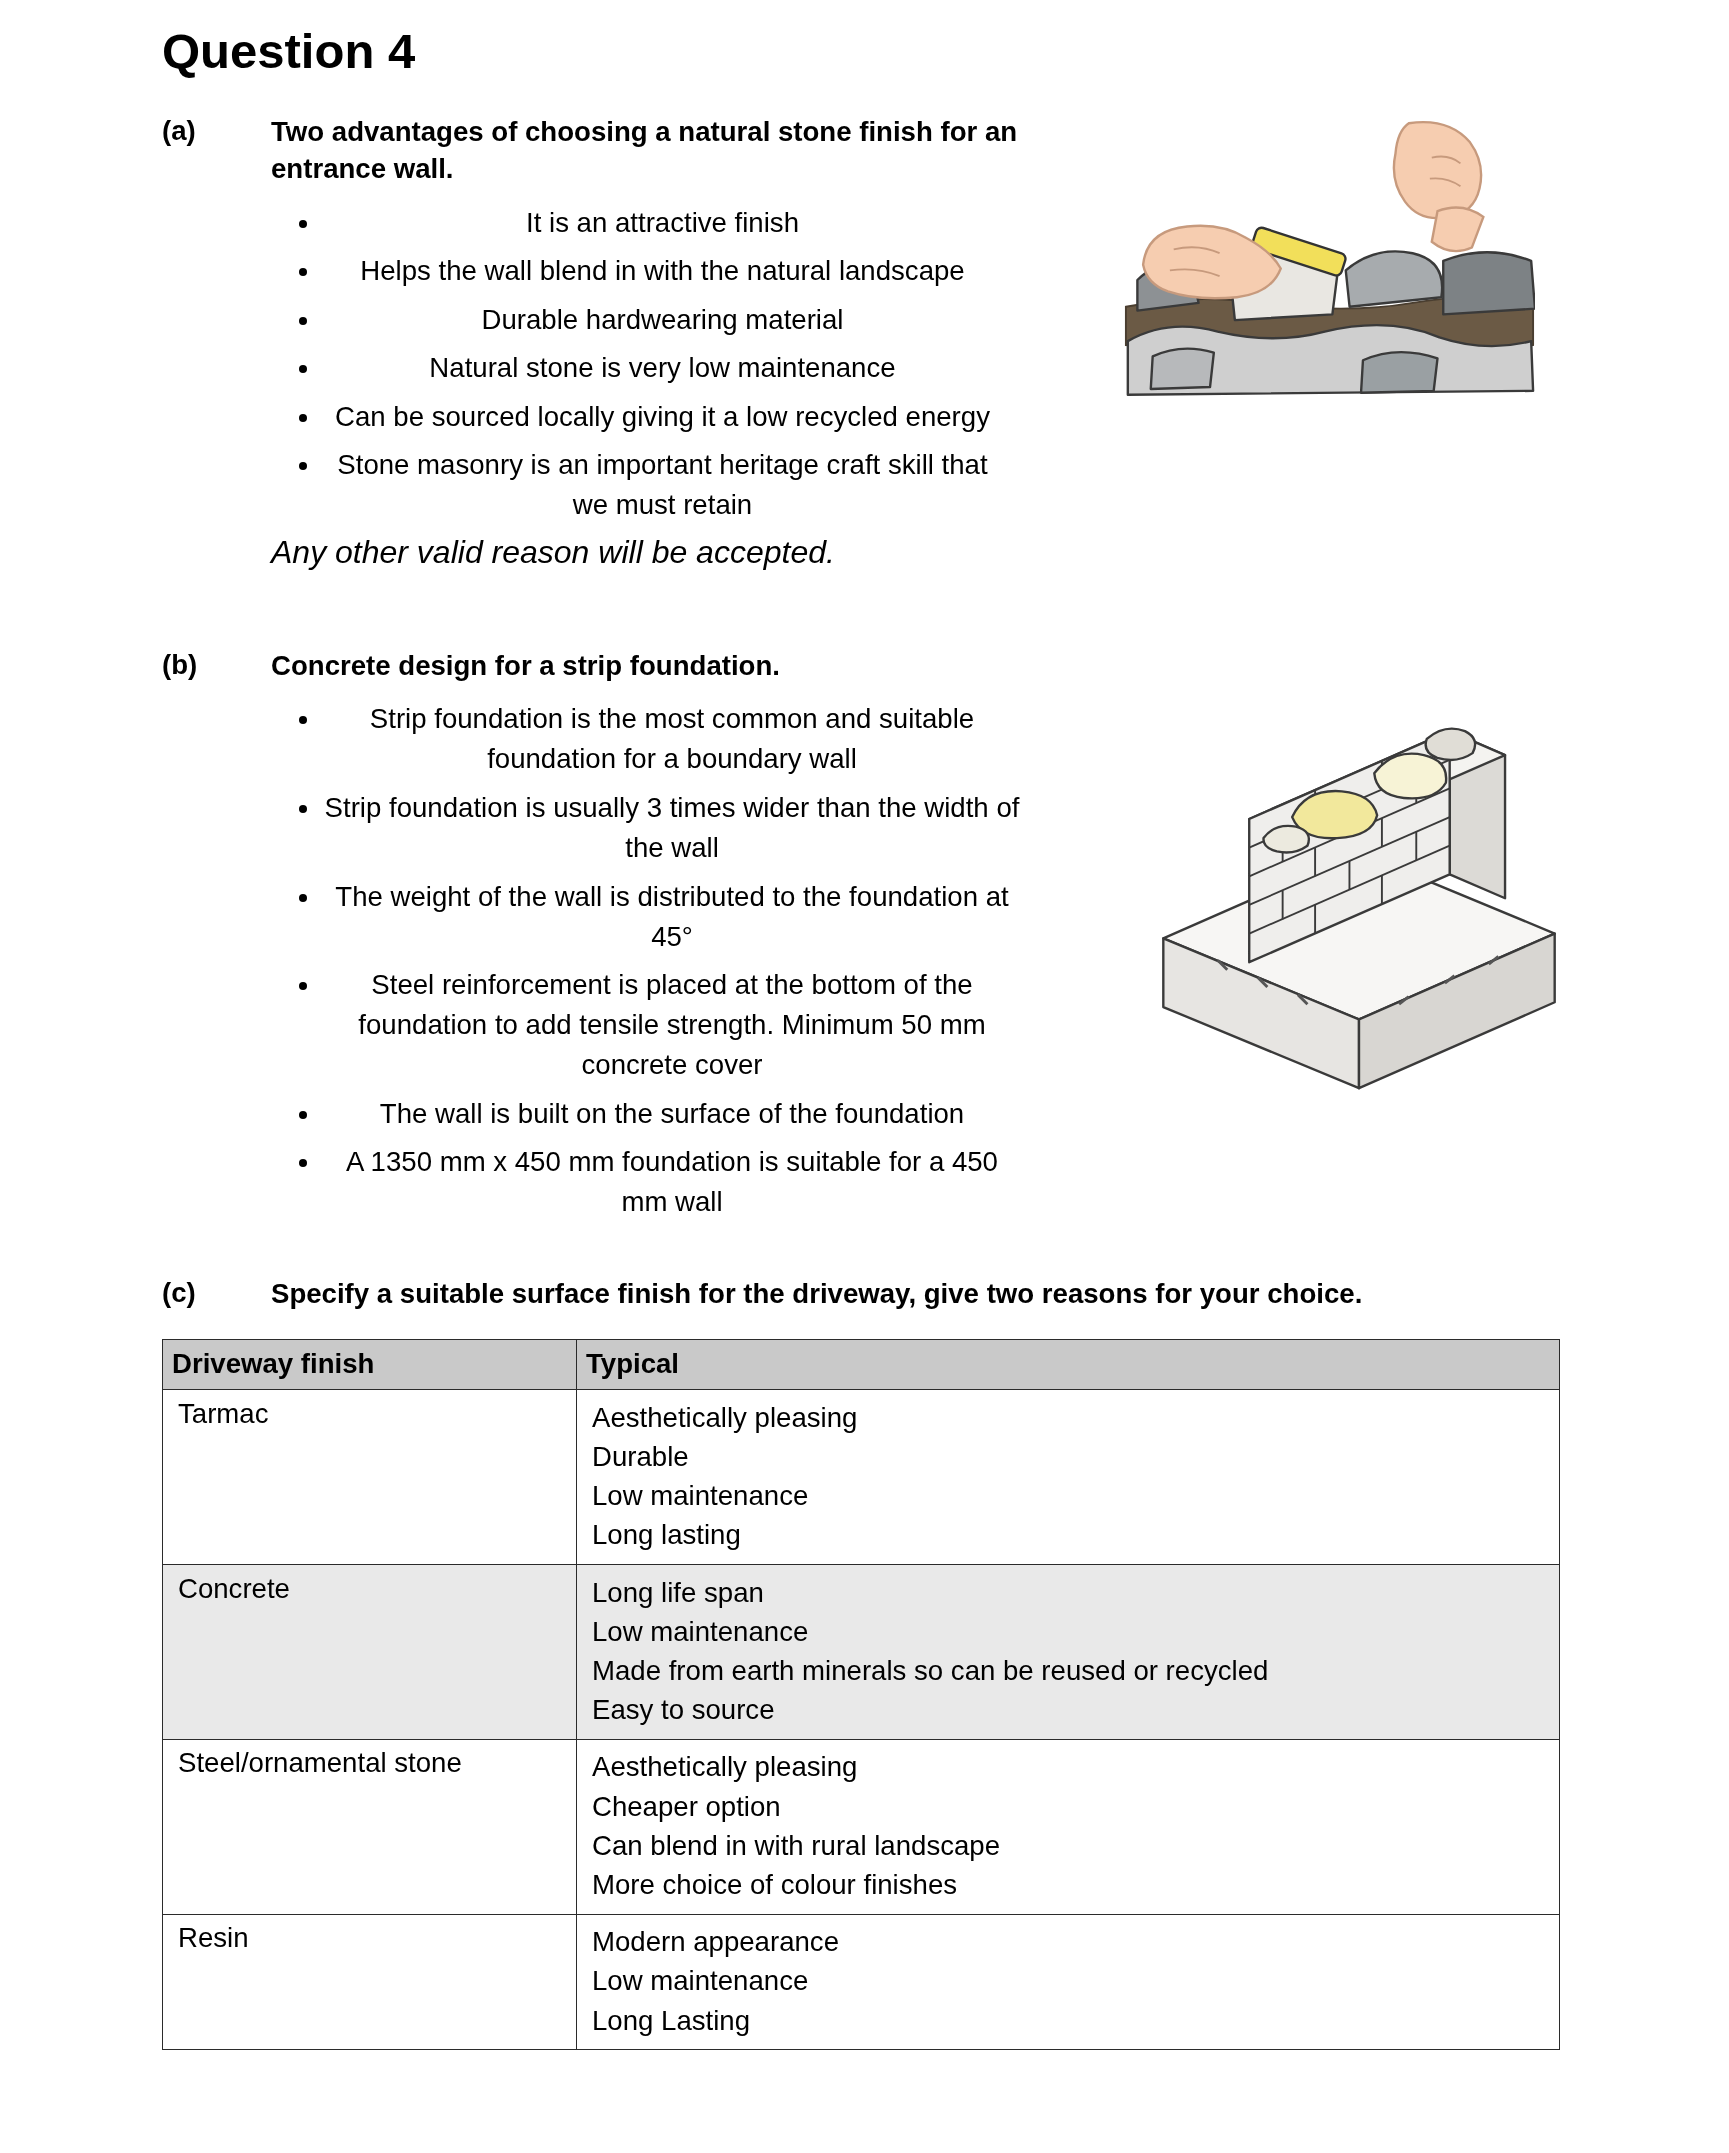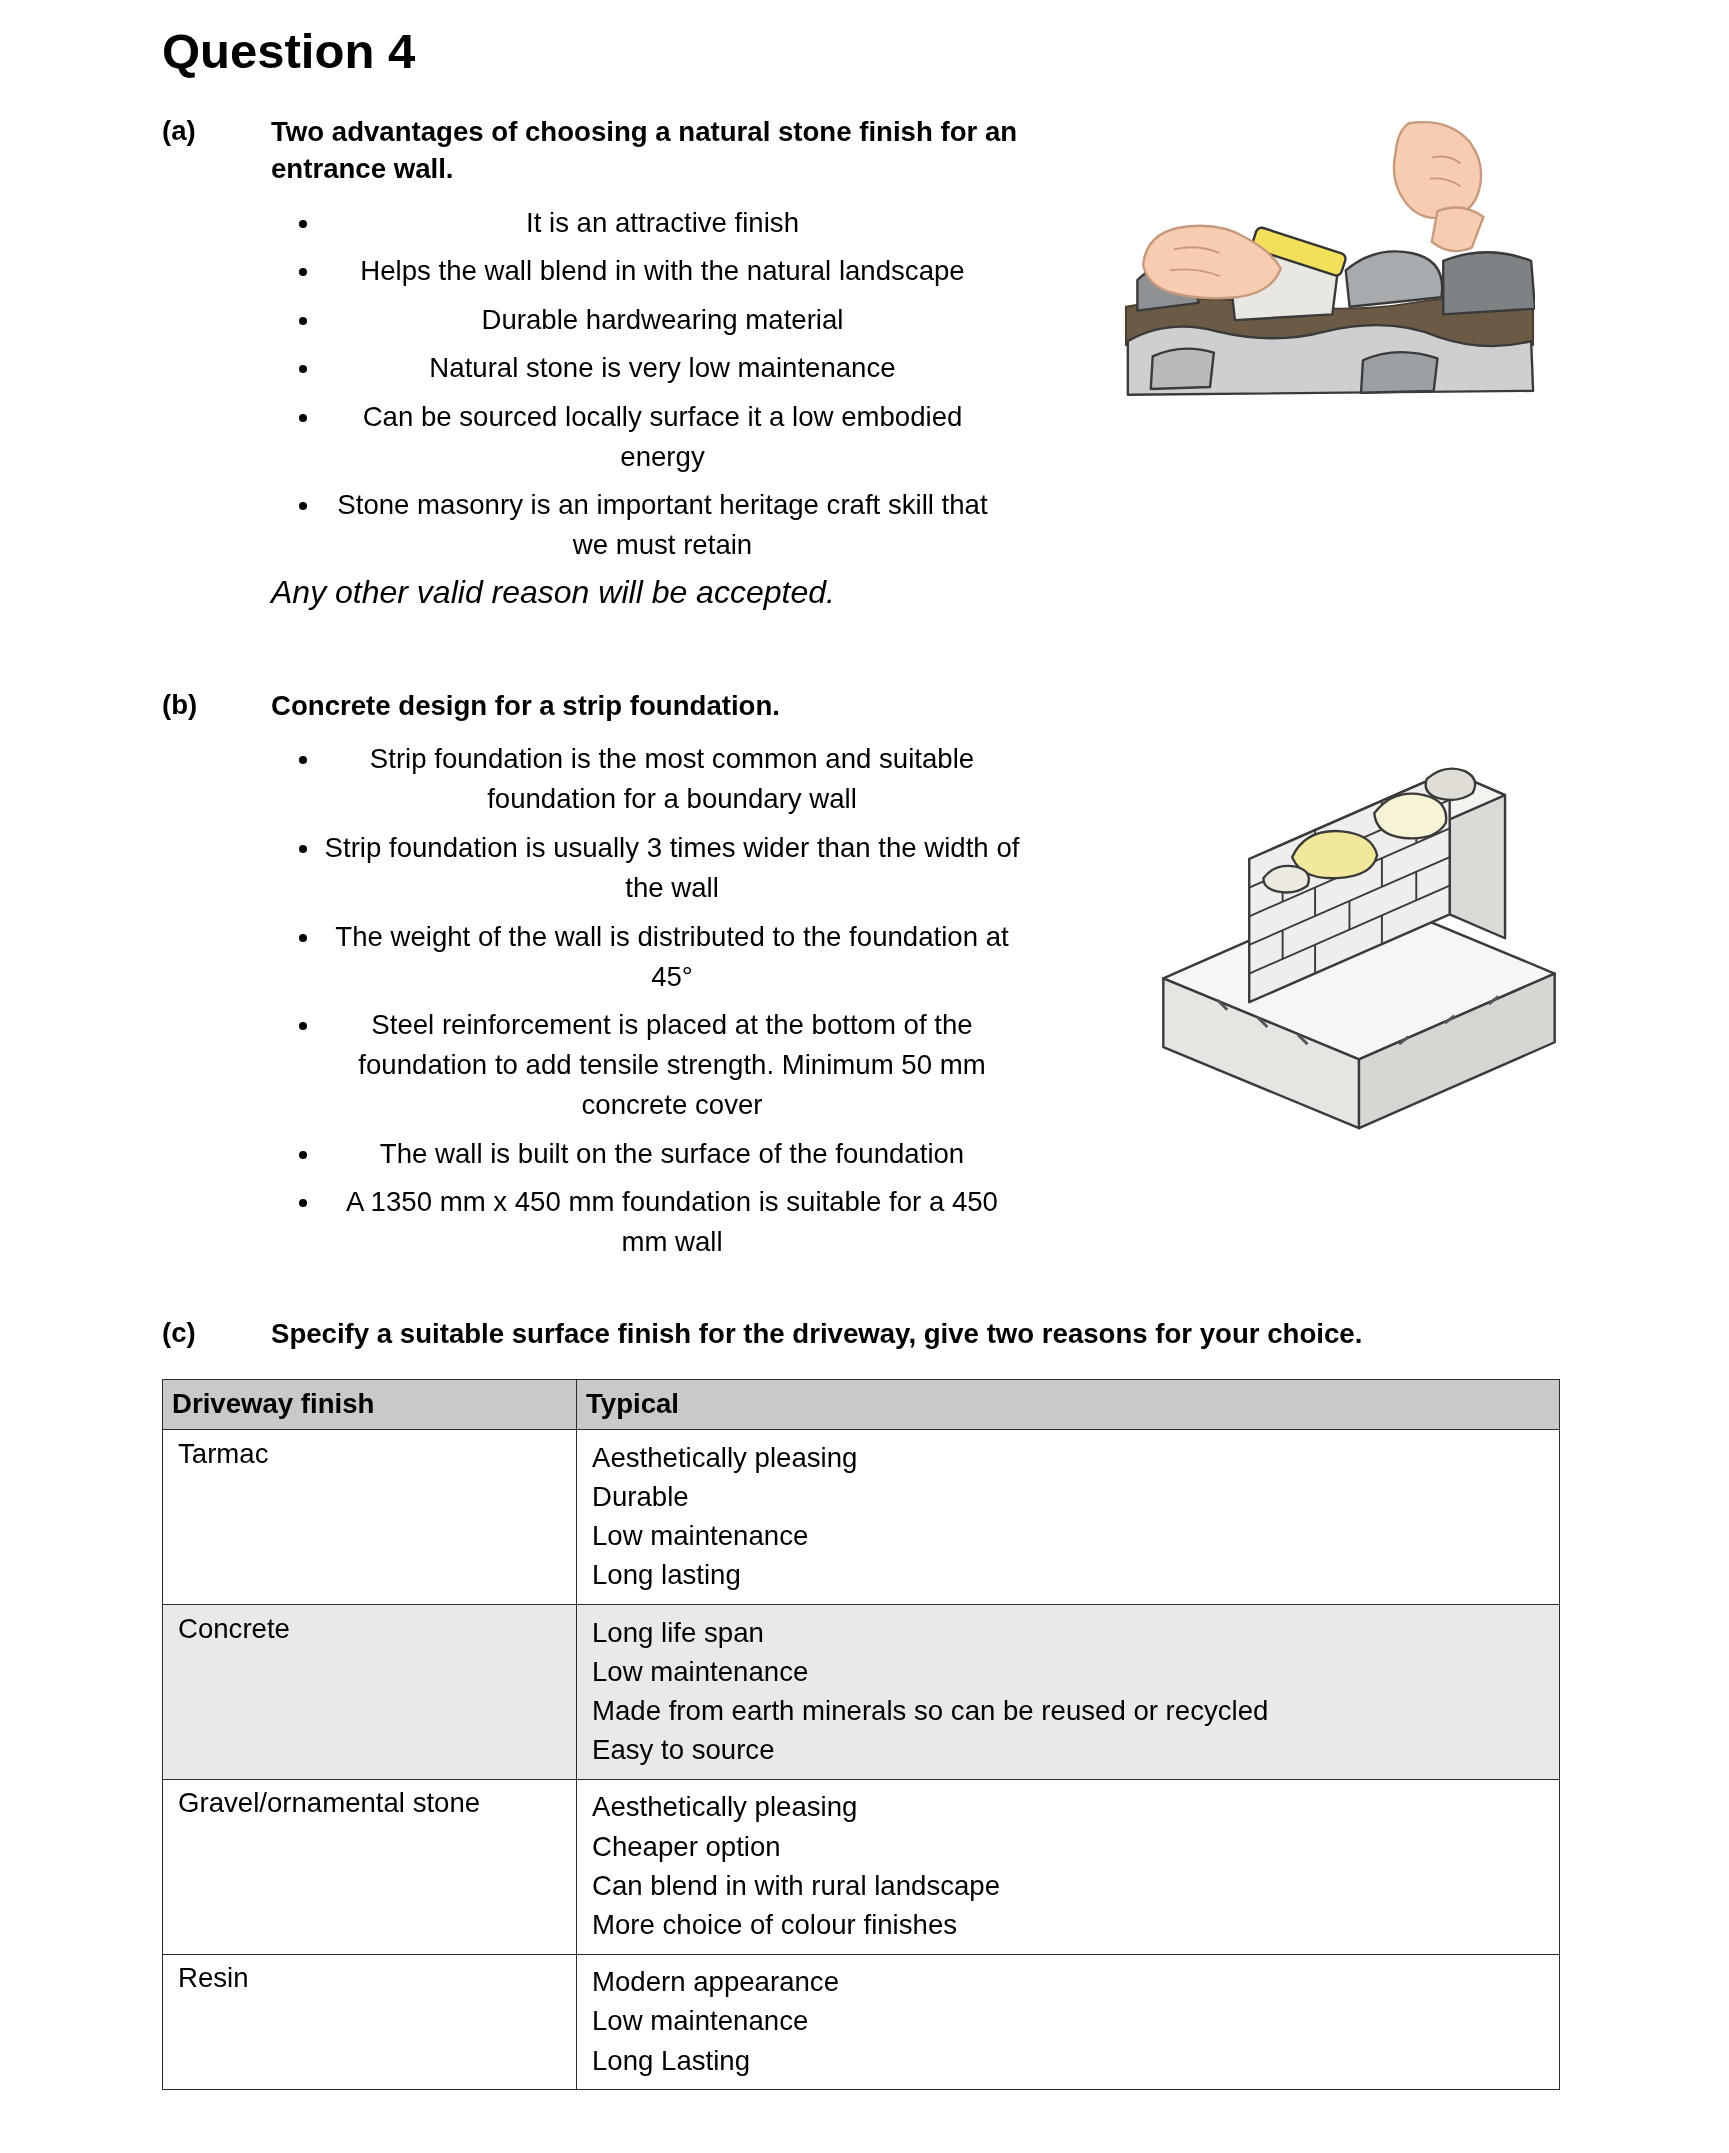--- a/index.html
+++ b/index.html
@@ -137,21 +137,21 @@
           <path d="M328,96 q26,-10 48,6 l-12,32 q-22,10 -42,-6 z" fill="#f6cdb0" stroke="#c79a7d" stroke-width="2.5"></path>
           <path d="M322,40 q18,-4 30,6 M320,62 q18,-2 32,8" fill="none" stroke="#c79a7d" stroke-width="2"></path>
         </svg>
       </div>
       <p class="sec-heading">Two advantages of choosing a natural stone finish for an entrance wall.</p>
       <ul class="bullets bullets-a">
         <li>It is an attractive finish</li>
         <li>Helps the wall blend in with the natural landscape</li>
         <li>Durable hardwearing material</li>
         <li>Natural stone is very low maintenance</li>
-        <li>Can be sourced locally surface it a low embodied energy</li>
+        <li>Can be sourced locally giving it a low recycled energy</li>
         <li>Stone masonry is an important heritage craft skill that we must retain</li>
       </ul>
       <p class="note">Any other valid reason will be accepted.</p>
     </div>
   </div>
 
   <div class="section clearfix">
     <div class="sec-label">(b)</div>
     <div class="sec-body clearfix">
       <div class="illus-b">
@@ -240,21 +240,21 @@
 Long lasting</td>
         </tr>
         <tr class="shaded">
           <td>Concrete</td>
           <td class="reason-cell">Long life span
 Low maintenance
 Made from earth minerals so can be reused or recycled
 Easy to source</td>
         </tr>
         <tr>
-          <td>Gravel/ornamental stone</td>
+          <td>Steel/ornamental stone</td>
           <td class="reason-cell">Aesthetically pleasing
 Cheaper option
 Can blend in with rural landscape
 More choice of colour finishes</td>
         </tr>
         <tr>
           <td>Resin</td>
           <td class="reason-cell">Modern appearance
 Low maintenance
 Long Lasting</td>

